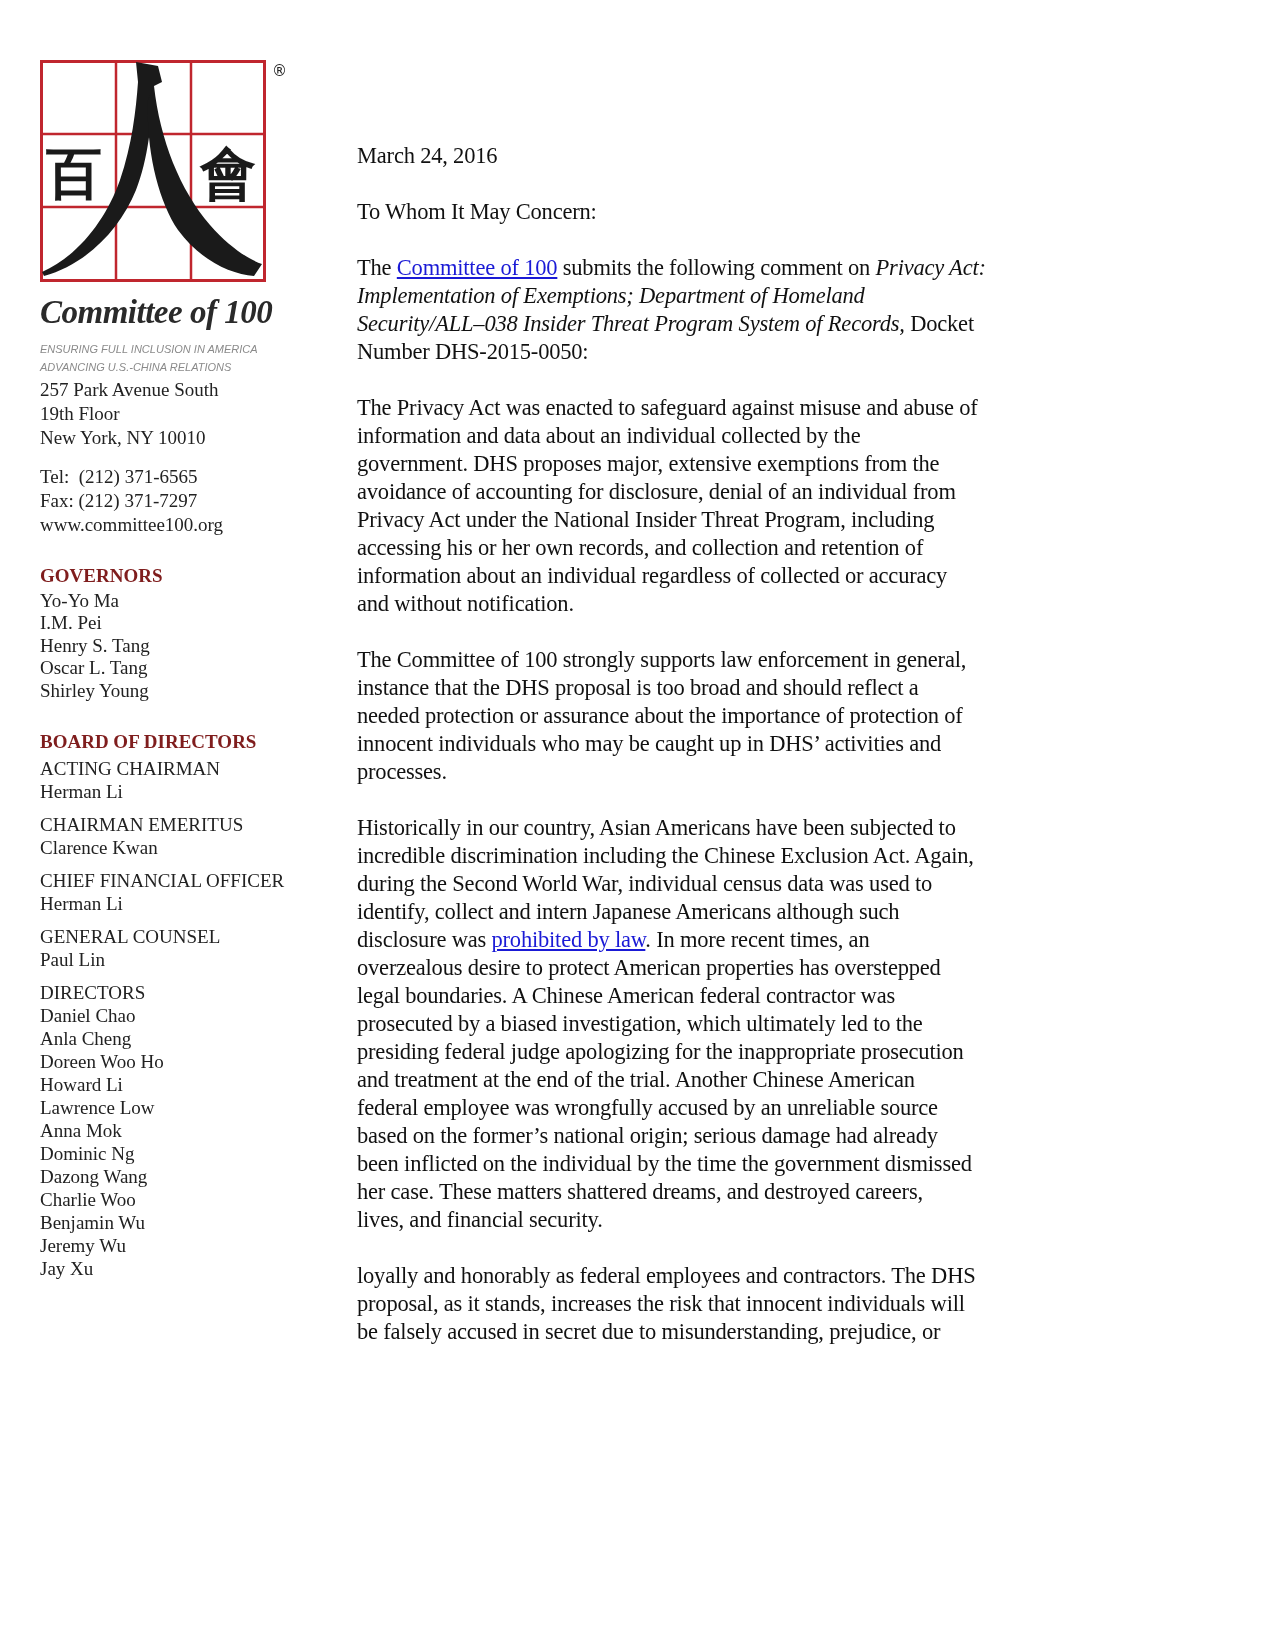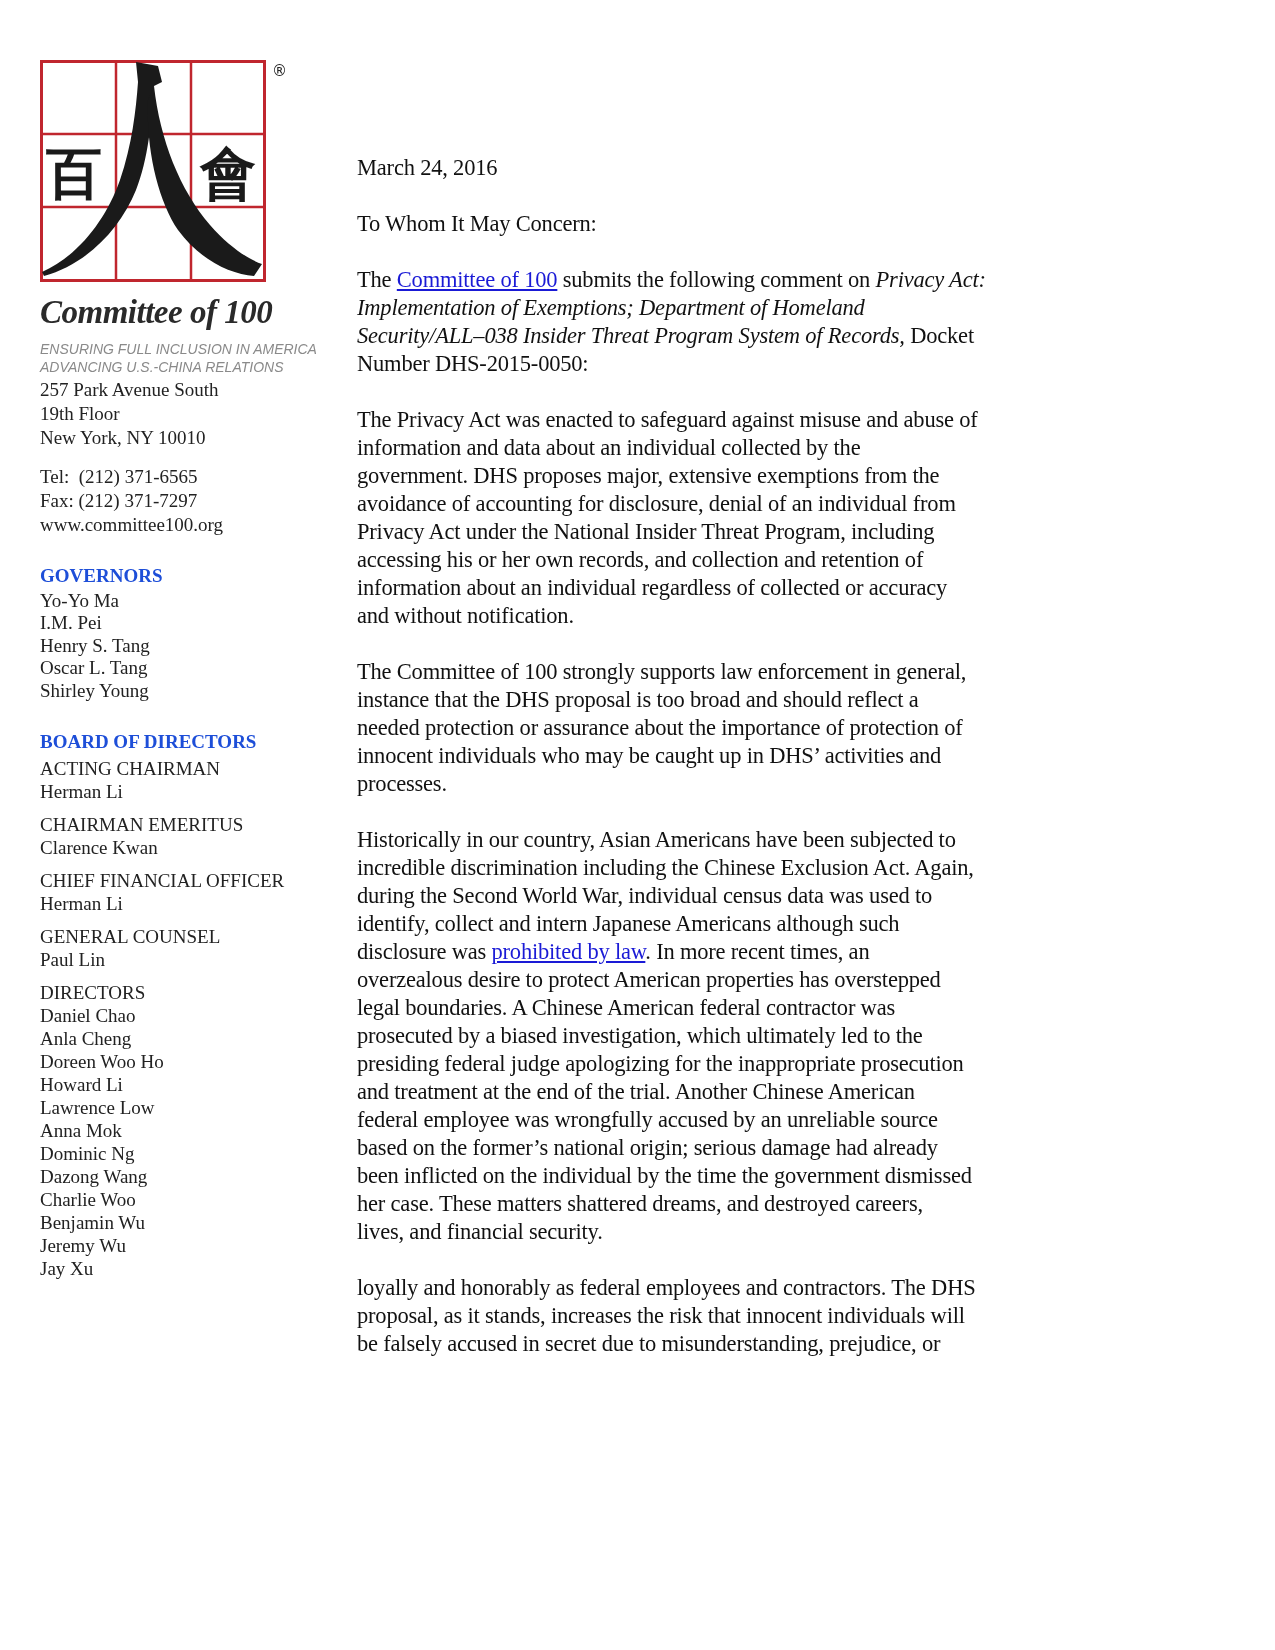--- a/index.html
+++ b/index.html
@@ -1,29 +1,29 @@
 <!DOCTYPE html>
 <html><head>
 <meta charset="utf-8">
 <style>
   html, body { margin: 0; padding: 0; background: #ffffff; }
   body { width: 1275px; height: 1650px; position: relative; overflow: hidden; color: #111; }
   .logo { position: absolute; left: 40px; top: 60px; width: 226px; height: 222px; }
   .reg { position: absolute; left: 272px; top: 62px; font-family: "DejaVu Sans", sans-serif; font-size: 15px; color: #222; }
   .org-name { position: absolute; left: 40px; top: 294px; font-family: "Liberation Serif", serif; font-style: italic; font-weight: bold; font-size: 33px; color: #2a2a2a; letter-spacing: -0.5px; white-space: nowrap; }
-  .tagline { position: absolute; left: 40px; top: 340px; font-family: "Liberation Sans", sans-serif; font-style: italic; font-size: 14px; color: #8a8a8a; line-height: 18px; white-space: nowrap; }
+  .tagline { position: absolute; left: 40px; top: 340px; font-family: "Liberation Sans", sans-serif; font-style: italic; font-size: 11px; color: #8a8a8a; line-height: 18px; white-space: nowrap; }
   .side { position: absolute; left: 40px; font-family: "Liberation Serif", serif; font-size: 19px; color: #222; line-height: 24px; white-space: nowrap; }
   .side .line { display: block; }
-  .side .head { font-weight: bold; color: #1d4ed8; }
+  .side .head { font-weight: bold; color: #7f1d1d; }
   .addr { top: 378px; }
   .contact { top: 465px; }
   .gov { top: 565px; }
   .board { top: 730px; }
   .grp { display: block; margin-bottom: 10px; }
-  .main { position: absolute; left: 357px; top: 154px; width: 760px; font-family: "Liberation Serif", serif; font-size: 22.5px; color: #111; line-height: 28px; letter-spacing: -0.2px; }
+  .main { position: absolute; left: 357px; top: 142px; width: 760px; font-family: "Liberation Serif", serif; font-size: 22.5px; color: #111; line-height: 28px; letter-spacing: -0.2px; }
   .main p { margin: 0 0 28px 0; }
   .main .l { display: block; white-space: nowrap; }
   .main a { color: #1a1ad6; text-decoration: underline; }
   .main em { font-style: italic; }
 </style>
 </head>
 <body>
 
 <div class="logo">
   <svg width="226" height="222" viewBox="0 0 226 222">

